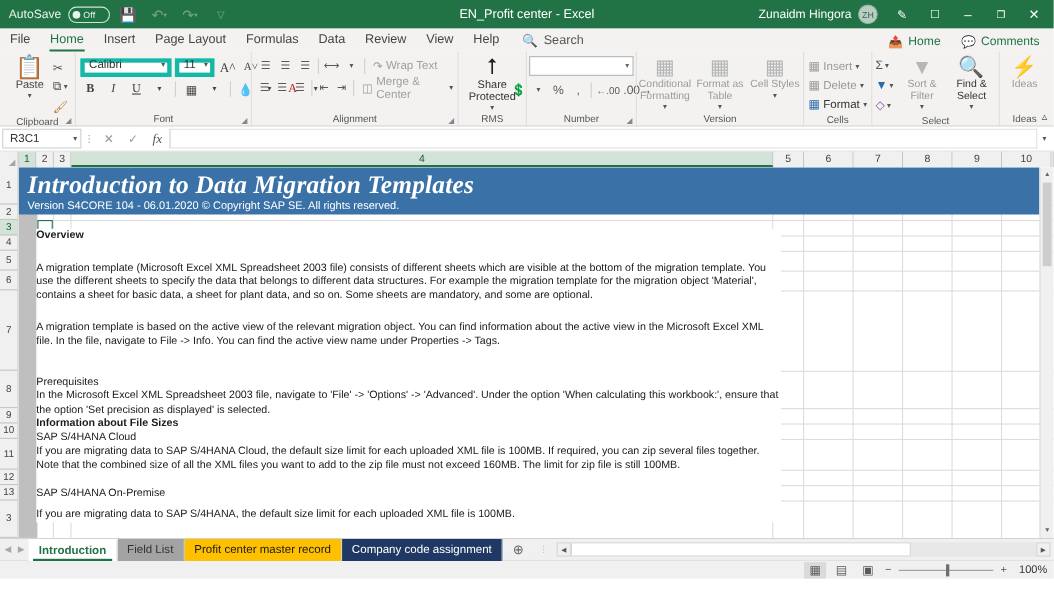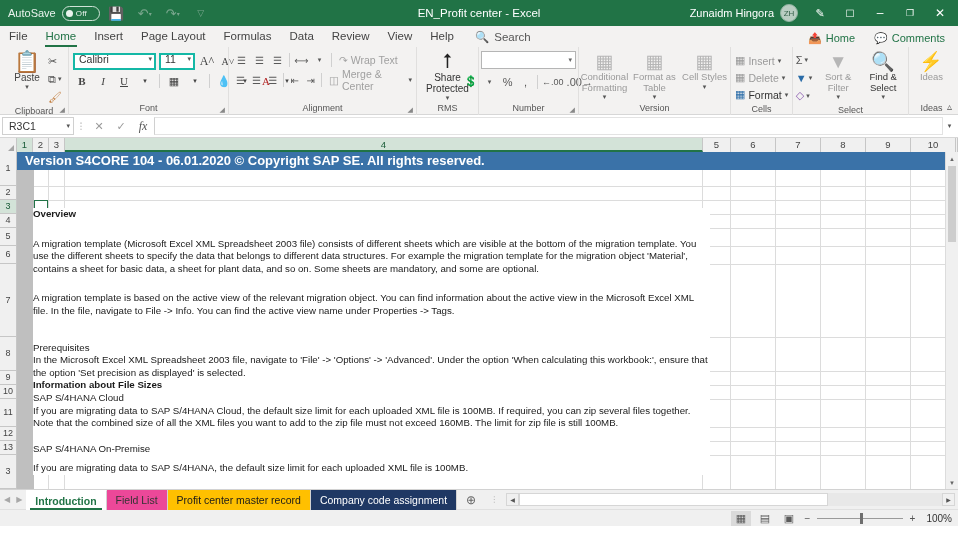--- a/index.html
+++ b/index.html
@@ -75,21 +75,21 @@
   .big-btn { display:flex; flex-direction:column; align-items:center; width:42px; color:#444; }
   .big-ico { font-size:21px; line-height:22px; color:#c0704a; }
   .big-txt { font-size:10px; margin-top:-1px; }
   .caret { font-size:7px; color:#555; }
   .mini-col { display:flex; flex-direction:column; justify-content:center; gap:2px; padding-top:2px;}
   .mini-btn { font-size:11px; color:#555; height:16px; display:flex; align-items:center; gap:2px;}
   
   .fontgrp { width:160px; }
   .fg-row { display:flex; align-items:center; gap:3px; height:20px; }
   .combo {
-    border:2px solid #14b8a6; background:#fff; height:17px; display:flex; align-items:center;
+    border:4px solid #14b8a6; background:#fff; height:17px; display:flex; align-items:center;
     padding:0 2px 4px 4px; font-size:10.5px; color:#333;
   }
   .combo .cv { flex:1; overflow:hidden; white-space:nowrap; }
   .combo .cc { font-size:7px; color:#555; padding-left:3px;}
   .fbtn { width:18px; height:17px; display:flex; align-items:center; justify-content:center;
     font-size:11px; color:#444; }
   .fbtn.serif { font-family:"Liberation Serif", serif; }
   .sep-v { width:1px; height:14px; background:#d0d0d0; margin:0 2px; }
   
   .algrid { display:flex; flex-direction:column; gap:2px; }
@@ -159,21 +159,21 @@
   .rh.sel { background:#d3e3d8; color:#1a5c38; }
   .cells { position:relative; flex:1; overflow:hidden; background:#fff; }
   .gridlines { position:absolute; inset:0; }
   .vline { position:absolute; top:0; bottom:0; width:1px; background:#dcdcdc; }
   .hline { position:absolute; left:0; right:0; height:1px; background:#dcdcdc; }
   .banner {
     position:absolute; left:0; top:0; width:928px; background:#3a72a8; color:#fff;
   }
   .banner-title { font-family:"Liberation Serif", serif; font-style:italic; font-weight:bold;
     font-size:23px; padding:3px 0 0 8px; letter-spacing:.2px;}
-  .banner-sub { font-size:13px; padding:1px 0 2px 8px; font-weight:bold; }
+  .banner-sub { font-size:10px; padding:1px 0 2px 8px; font-weight:normal; }
   .doc {
     position:absolute; left:16px; top:56px; width:677px; background:#fff;
   }
   .doc p { margin:0; font-size:9.7px; line-height:12.6px; color:#1a1a1a;
     font-family:"Liberation Sans", sans-serif; }
   .doc p.b { font-weight:bold; }
   .spacer-lg { height:17px; }
   .spacer-md { height:13px; }
   .spacer-sm { height:7px; }
   .selcell {
@@ -196,21 +196,21 @@
   }
   .nav-arrows { display:flex; align-items:center; padding:0 4px; gap:6px; color:#a8a8a8; font-size:8px; }
   .stab {
     display:flex; align-items:center; padding:0 9px; font-size:10.5px; height:20px;
     border-right:1px solid #d2d2d2; color:#333; background:#e6e6e6;
   }
   .stab.active { background:#fff; color:#217346; font-weight:bold; border-top:1px solid #fff;
     position:relative; }
   .stab.active::after { content:""; position:absolute; left:4px; right:4px; bottom:0; height:2px;
     background:#217346; }
-  .stab.white { background:#ec4899;text-align:center; }
+  .stab.white { background:#a3a3a3;text-align:center; }
   .stab.gold { background:#ffc000; color:#1a1a1a; }
   .stab.navy { background:#1f3864; color:#fff; }
   .addsheet { display:flex; align-items:center; justify-content:center; width:28px; color:#666;
     font-size:12px; }
   .sb-splitter { display:flex; align-items:center; color:#b0b0b0; font-size:8px; padding:0 5px; }
   .hscroll { flex:1; display:flex; align-items:center; padding:0 3px; }
   .hs-arrow { width:13px; height:13px; background:#f0f0f0; border:1px solid #d6d6d6;
     display:flex; align-items:center; justify-content:center; font-size:6px; color:#555; }
   .hs-track { flex:1; height:13px; background:#e8e8e8; display:flex; }
   .hs-thumb { width:73%; background:#fff; border:1px solid #d6d6d6; }
@@ -549,20 +549,21 @@
         <div class="hline" style="top:247px"></div>
         <div class="hline" style="top:275px"></div>
         <div class="hline" style="top:289px"></div>
         <div class="hline" style="top:303px"></div>
 
       </div>
 
       <div class="grey-left"></div>
 
       <div class="banner">
+        <div class="banner-title">Introduction to Data Migration Templates</div>
         <div class="banner-sub">Version S4CORE 104  - 06.01.2020 © Copyright SAP SE. All rights reserved.</div>
       </div>
 
       <div class="selcell" style="left:17px; top:48px; width:14px; height:14px"></div>
 
       <div class="doc">
         <p class="b">Overview</p>
         <div class="spacer-lg"></div>
         <p>A migration template (Microsoft Excel XML Spreadsheet 2003 file) consists of different sheets which are visible at the bottom of the migration template. You use the different sheets to specify the data that belongs to different data structures. For example the migration template for the migration object 'Material', contains a sheet for basic data, a sheet for plant data, and so on. Some sheets are mandatory, and some are optional.</p>
         <div class="spacer-lg"></div>

